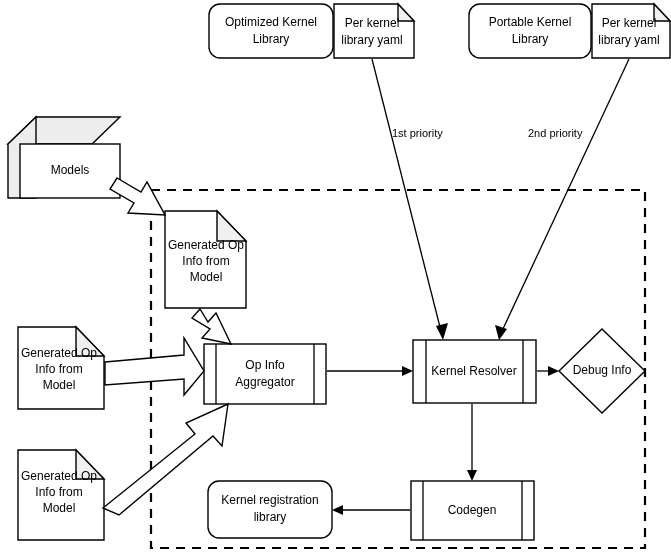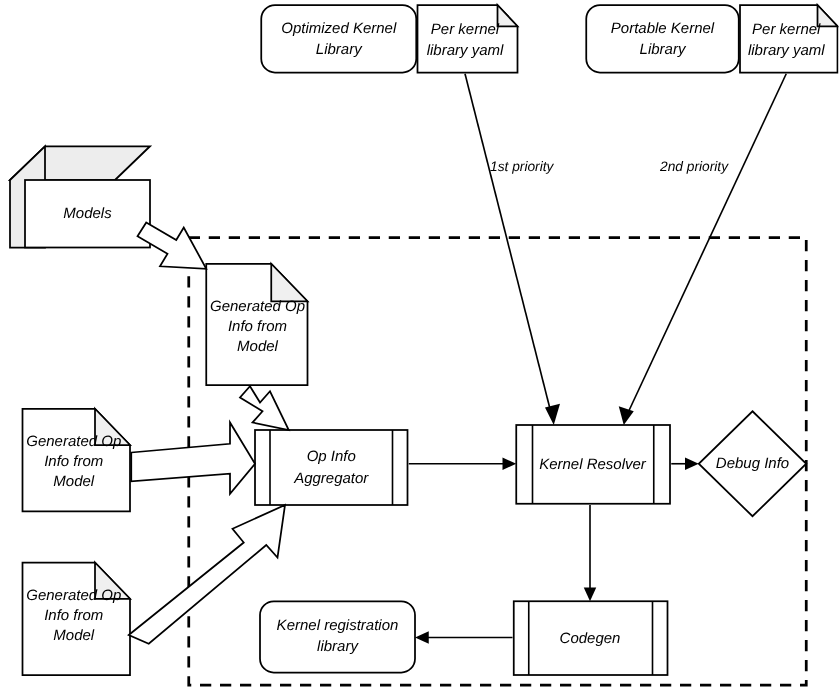--- a/index.html
+++ b/index.html
@@ -7,21 +7,20 @@
     padding: 0;
     background: #ffffff;
   }
   #canvas {
     position: relative;
     width: 671px;
     height: 552px;
     background: #ffffff;
     overflow: hidden;
     font-family: "Liberation Sans", sans-serif;
-    font-style: italic;
   }
   svg#diagram {
     position: absolute;
     top: 0;
     left: 0;
     width: 671px;
     height: 552px;
   }
   .shape-stroke {
     fill: #ffffff;

